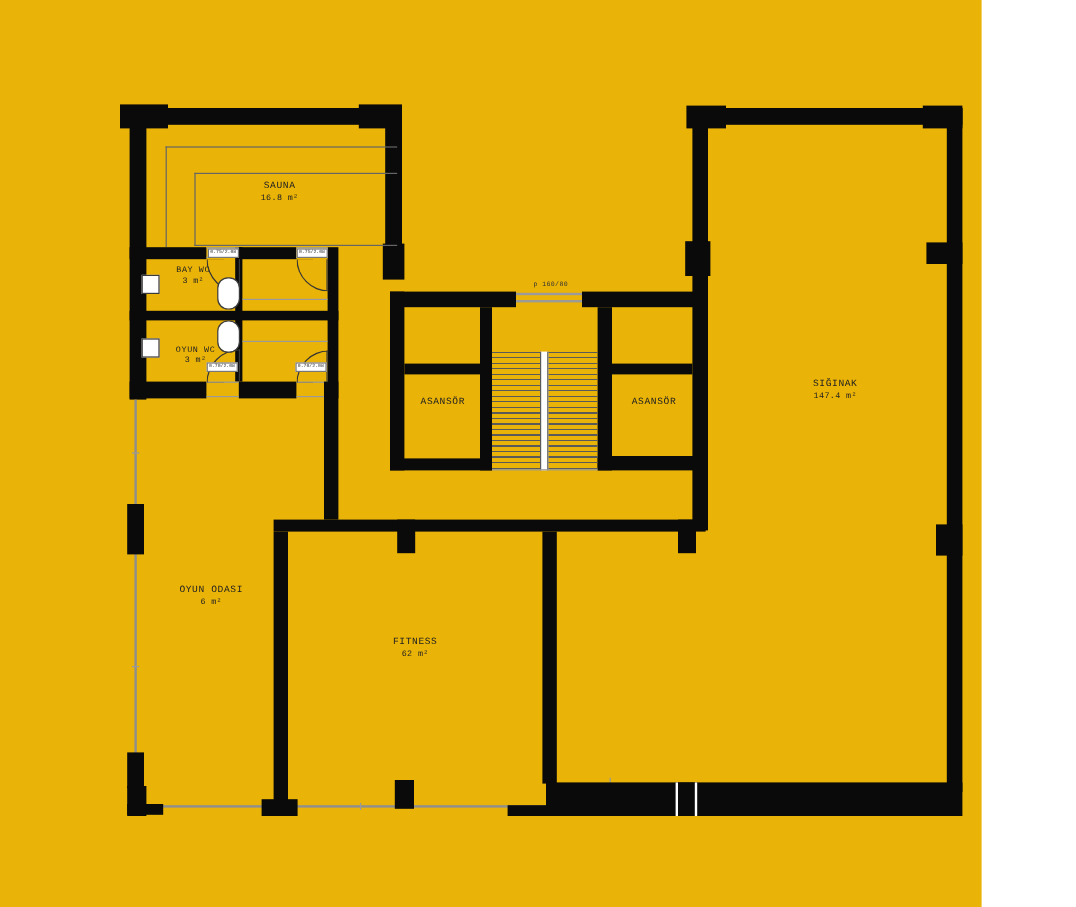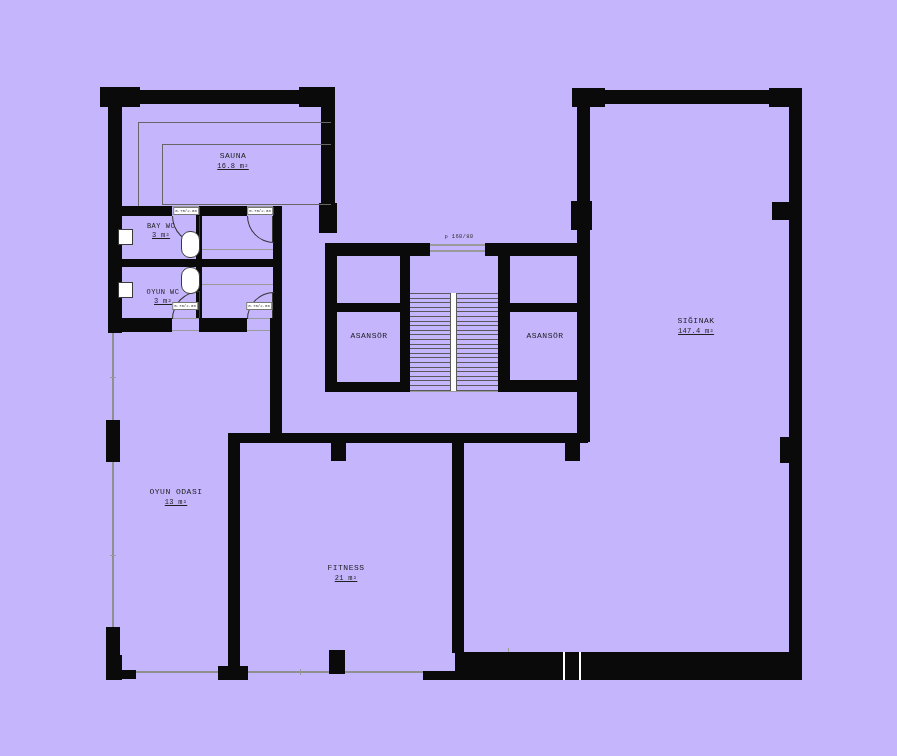--- a/index.html
+++ b/index.html
@@ -1,23 +1,23 @@
 <!DOCTYPE html>
 <html><head>
 <meta charset="utf-8">
 <style>
   html,body{margin:0;padding:0;background:#ffffff;}
-  #stage{position:relative;width:897px;height:756px;background:#c4b5fd;overflow:hidden;
+  #stage{position:relative;width:818px;height:756px;background:#eab308;overflow:hidden;
          font-family:"Liberation Mono","DejaVu Sans Mono",monospace;color:#1a1a1a;}
   .w{position:absolute;background:#0a0a0a;}            
   .thin{position:absolute;background:#8f8f8f;}                             
   .lbl{position:absolute;transform:translateX(-50%);text-align:center;
        white-space:nowrap;line-height:1.35;letter-spacing:0.5px;
        font-size:8px;color:#222;}
-  .lbl .area{font-size:7px;letter-spacing:0.3px;display:block;text-decoration:underline;}
+  .lbl .area{font-size:7px;letter-spacing:0.3px;display:block;}
   .tiny{position:absolute;transform:translateX(-50%);font-size:4px;letter-spacing:0;
         background:#fff;border:0.5px solid #777;padding:0 1px;color:#333;
         text-align:center;line-height:1.6;white-space:nowrap;}
   .plabel{position:absolute;transform:translateX(-50%);font-size:5.5px;color:#333;
           letter-spacing:0.3px;white-space:nowrap;}
   .arc{position:absolute;}
   .leaf{position:absolute;background:#3a3a3a;}
   .fixture{position:absolute;background:#fff;border:1px solid #3a3a3a;box-sizing:border-box;}
   .sill{position:absolute;background:#9a9a9a;}
   .bench{position:absolute;box-sizing:border-box;}
@@ -144,25 +144,25 @@
   </div>
   <div class="lbl" style="left:545px;top:331px;">
     <span>ASANSÖR</span>
   </div>
   <div class="lbl" style="left:696px;top:316px;">
     <span>SIĞINAK</span>
     <span class="area">147.4 m²</span>
   </div>
   <div class="lbl" style="left:176px;top:487px;">
     <span>OYUN ODASI</span>
-    <span class="area">13 m²</span>
+    <span class="area">6 m²</span>
   </div>
-  <div class="lbl" style="left:346px;top:531px;margin-top:32px;">
+  <div class="lbl" style="left:346px;top:531px;">
     <span>FITNESS</span>
-    <span class="area">21 m²</span>
+    <span class="area">62 m²</span>
   </div>
 
   <div class="tiny" style="left:186px;top:207px;">0.75/2.08</div>
   <div class="tiny" style="left:260px;top:207px;">0.75/2.08</div>
   <div class="tiny" style="left:185px;top:302px;">0.70/2.08</div>
   <div class="tiny" style="left:259px;top:302px;">0.70/2.08</div>
 
 </div>
 
 </body></html>

